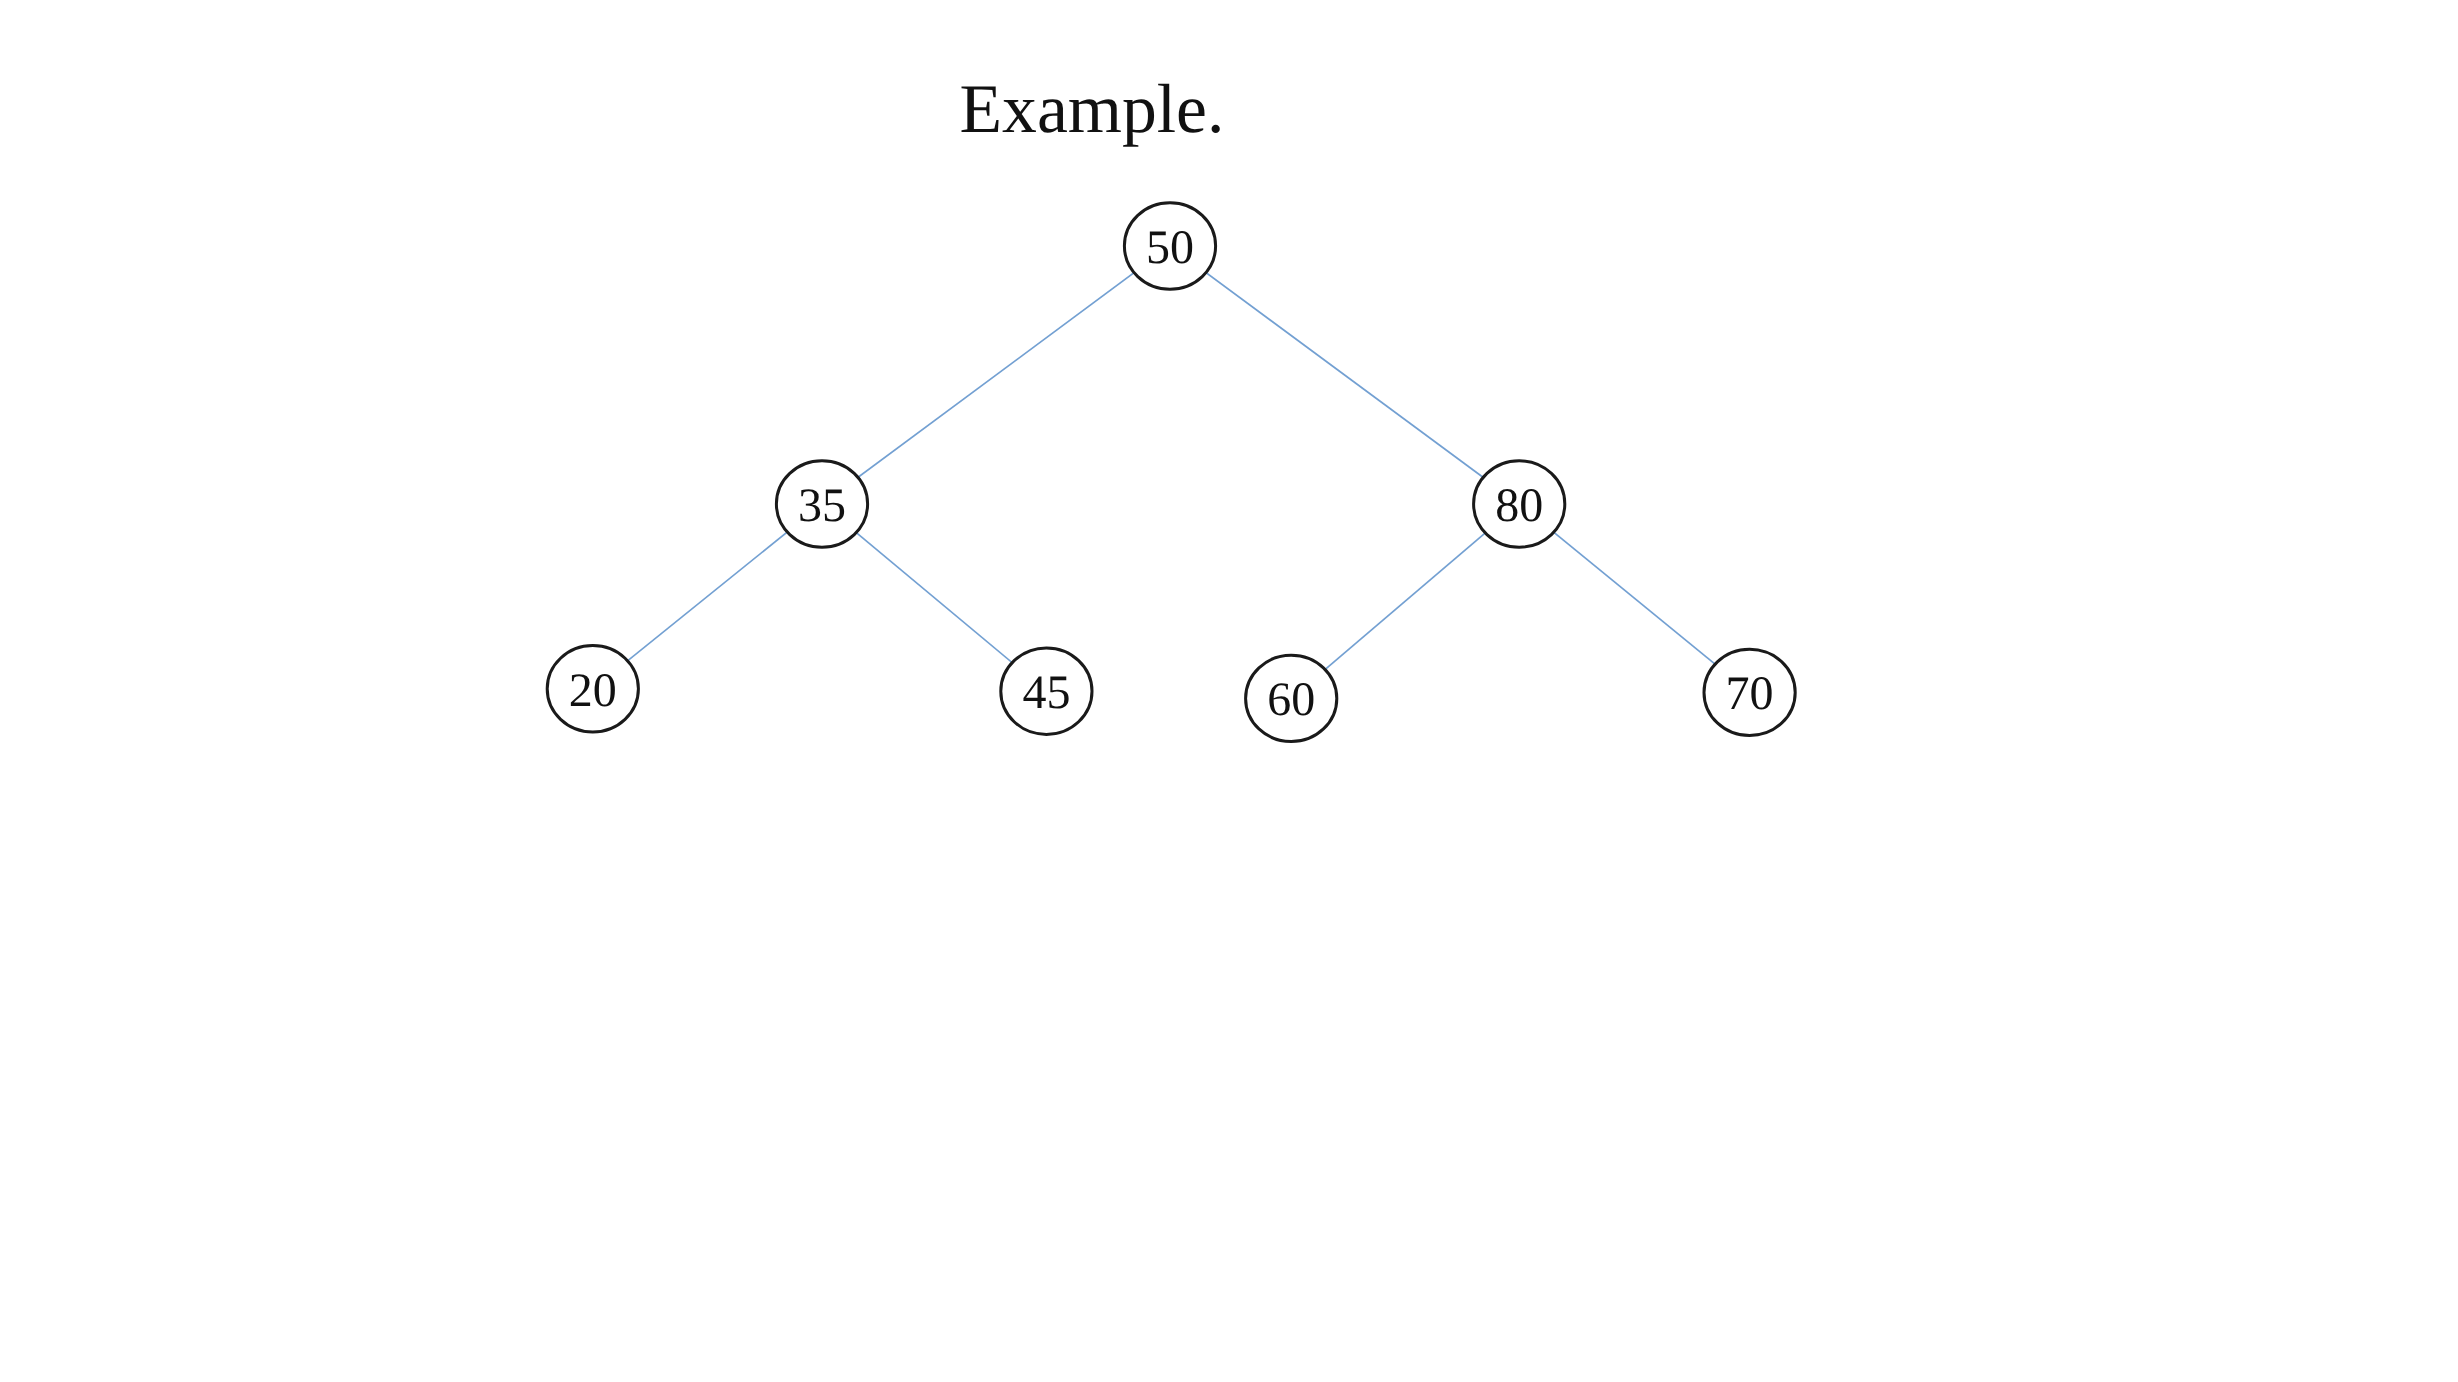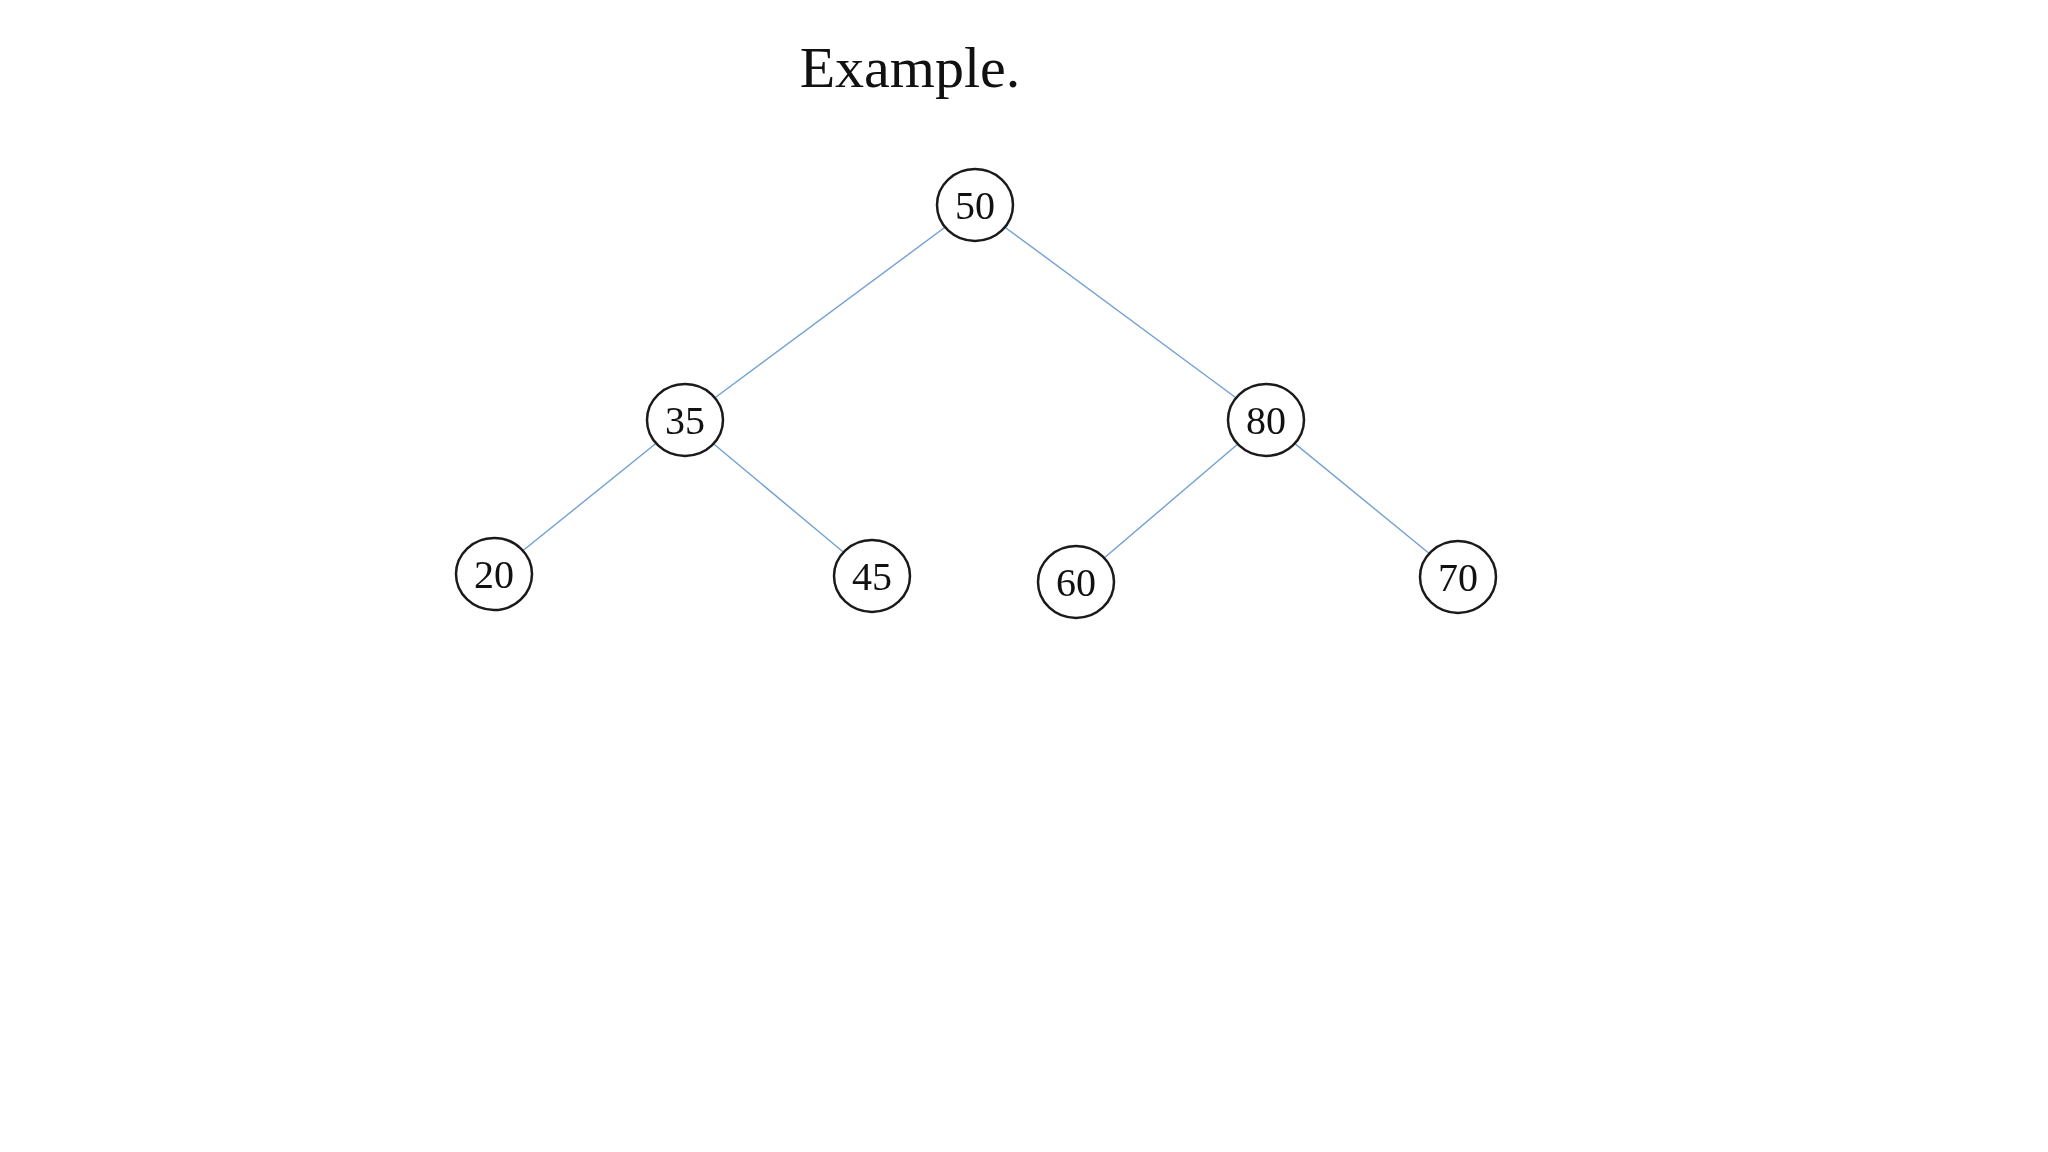--- a/index.html
+++ b/index.html
@@ -10,21 +10,21 @@
   .stage {
     position: relative;
     width: 2048px;
     height: 1152px;
     background: #ffffff;
     overflow: hidden;
     font-family: "Liberation Serif", "DejaVu Serif", serif;
   }
   .slide-title {
     position: absolute;
-    top: 36px;
+    top: 59px;
     left: 910px;
     transform: translateX(-50%);
     margin: 0;
     font-family: "Liberation Serif", "DejaVu Serif", serif;
     font-size: 58px;
     font-weight: 400;
     line-height: 1.1;
     color: #111111;
     white-space: nowrap;
   }

